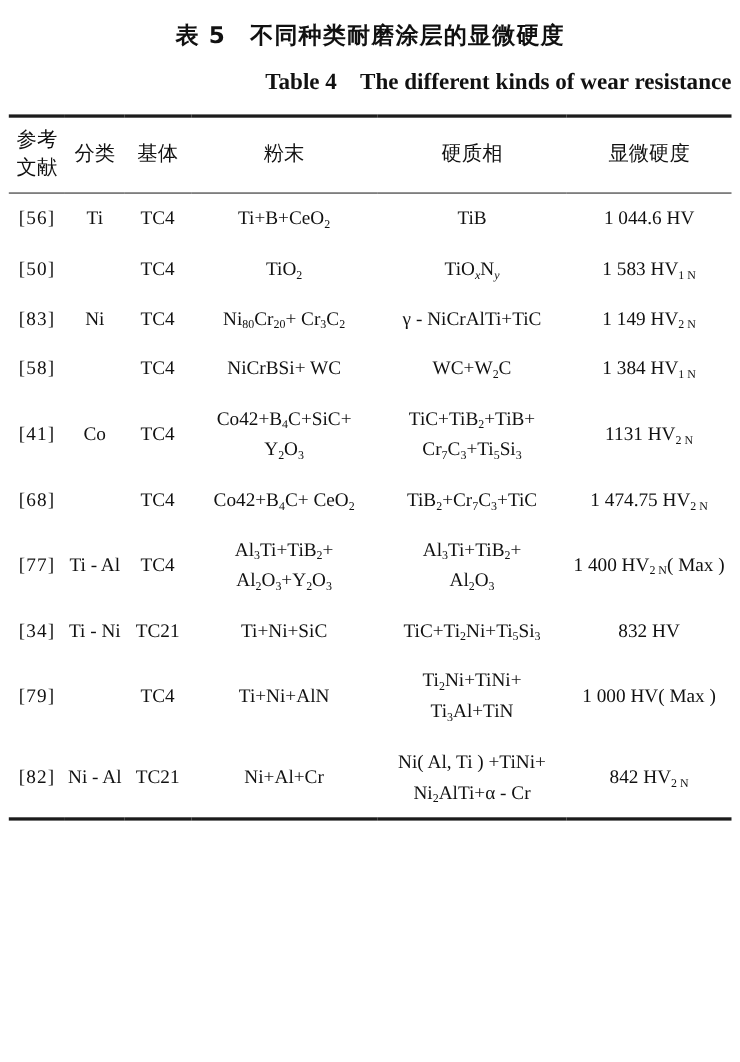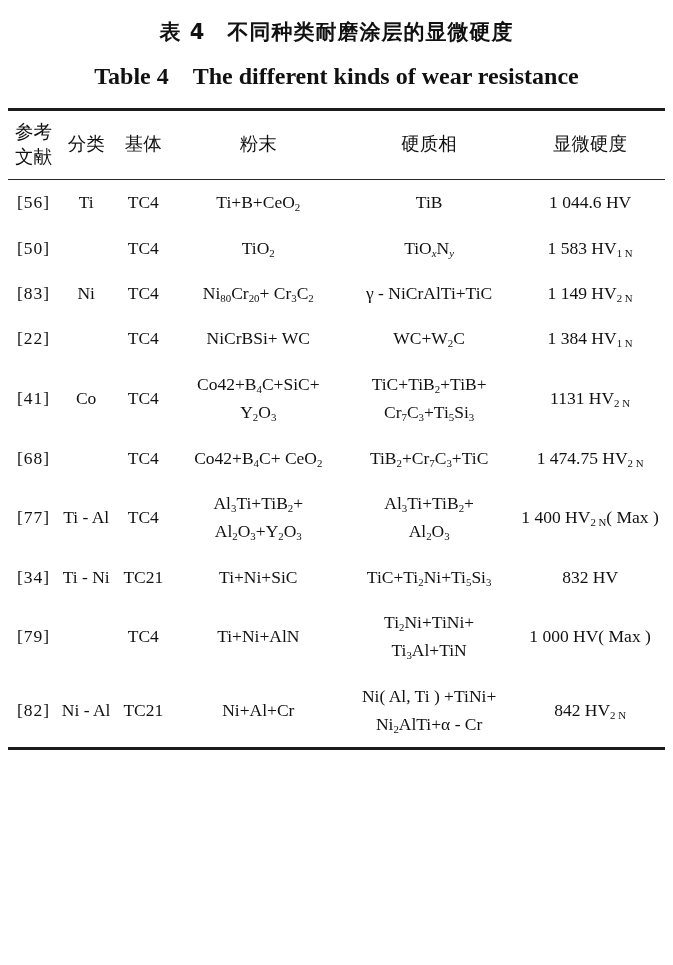--- a/index.html
+++ b/index.html
@@ -20,24 +20,24 @@
   .title-zh {
     text-align: center;
     font-family: "DejaVu Sans", sans-serif;
     font-weight: bold;
     font-size: 21px;
     margin: 8px 0 14px 0;
     white-space: pre;
     letter-spacing: 1px;
   }
   .title-en {
-    text-align: center;
+    text-align: right;
     font-family: "Liberation Serif", serif;
     font-weight: bold;
-    font-size: 24px;
+    font-size: 21px;
     margin: 0 0 16px 0;
     white-space: pre;
   }
   .title-en2 {
     margin-bottom: 12px;
   }
   table.main {
     width: 100%;
     border-collapse: collapse;
     table-layout: fixed;
@@ -74,21 +74,21 @@
     font-size: 62%;
     line-height: 0;
     vertical-align: -0.3em;
   }
   sub.var { font-style: italic; }
 </style>
 </head>
 <body>
 
 <div class="page">
-  <div class="title-zh">表 4　不同种类耐磨涂层的显微硬度</div>
+  <div class="title-zh">表 5　不同种类耐磨涂层的显微硬度</div>
   <div class="title-en">Table 4　The different kinds of wear resistance</div>
 
   <table class="main">
     <colgroup>
       <col class="c-ref">
         <col class="c-category">
         <col class="c-substrate">
       <col class="c-powder">
         <col class="c-phase">
         <col class="c-hardness">
@@ -122,21 +122,21 @@
         </tr>
         <tr>
           <td class="cell-ref">[83]</td>
           <td class="cell-category">Ni</td>
           <td class="cell-substrate">TC4</td>
           <td class="cell-powder">Ni<sub>80</sub>Cr<sub>20</sub>+ Cr<sub>3</sub>C<sub>2</sub></td>
           <td class="cell-hard-phase">γ - NiCrAlTi+TiC</td>
           <td class="cell-hardness">1 149 HV<sub>2 N</sub></td>
         </tr>
         <tr>
-          <td class="cell-ref">[22]</td>
+          <td class="cell-ref">[58]</td>
           <td class="cell-category"></td>
           <td class="cell-substrate">TC4</td>
           <td class="cell-powder">NiCrBSi+ WC</td>
           <td class="cell-hard-phase">WC+W<sub>2</sub>C</td>
           <td class="cell-hardness">1 384 HV<sub>1 N</sub></td>
         </tr>
         <tr>
           <td class="cell-ref">[41]</td>
           <td class="cell-category">Co</td>
           <td class="cell-substrate">TC4</td>

